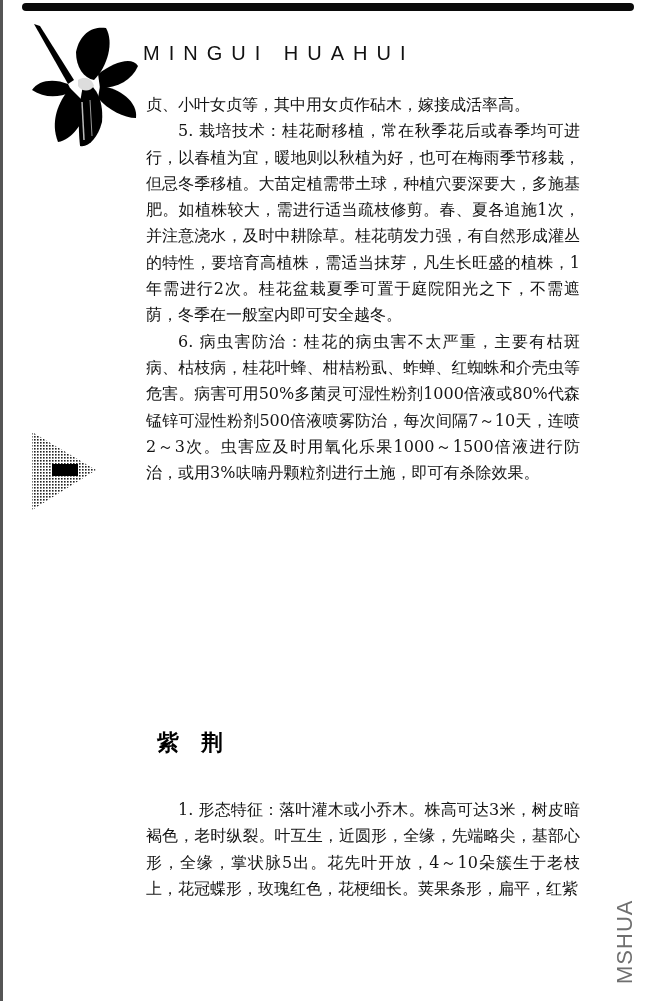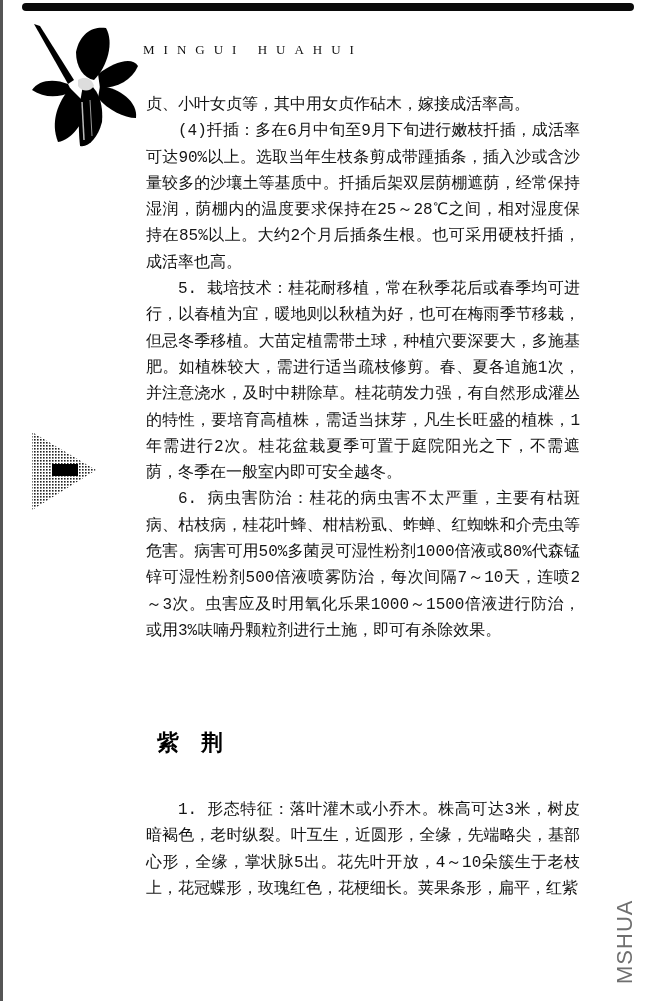--- a/index.html
+++ b/index.html
@@ -7,27 +7,27 @@
     width: 650px; height: 1001px; background: #ffffff; position: relative; overflow: hidden;
     font-family: "DejaVu Serif", "Liberation Serif", serif; color: #111;
   }
   .left-edge { position: absolute; left: 0; top: 0; width: 3px; height: 1001px; background: #555; }
   .top-rule {
     position: absolute; left: 22px; top: 3px; width: 612px; height: 8px;
     background: #0a0a0a; border-radius: 4px;
   }
   .flower-logo { position: absolute; left: 28px; top: 22px; width: 116px; height: 126px; }
   .running-head {
-    position: absolute; left: 143px; top: 42px; font-family: Liberation Serif, serif;
-    font-size: 13px; letter-spacing: 9px; color: #111;
+    position: absolute; left: 143px; top: 42px; font-family: Liberation Sans, sans-serif;
+    font-size: 20px; letter-spacing: 9px; color: #111;
   }
   .side-tab { position: absolute; left: 28px; top: 430px; width: 72px; height: 82px; }
   .body-text {
     position: absolute; left: 146px; width: 434px; font-size: 16px; line-height: 26.3px;
-    text-align: justify; color: #141414; font-family: Liberation Mono, monospace;
+    text-align: justify; color: #141414;
   }
   .body-text p { margin: 0; }
   .indent { text-indent: 2em; }
   .block1 { top: 92px; }
   .section-title {
     position: absolute; left: 157px; top: 728px; font-size: 22px; font-weight: bold;
     font-family: "DejaVu Sans", sans-serif; letter-spacing: 22px; color: #000;
   }
   .block2 { top: 797px; }
   .watermark {
@@ -61,21 +61,20 @@
     <pattern id="dots" width="3" height="3" patternUnits="userSpaceOnUse">
       <rect width="1.6" height="1.6" fill="#222"></rect>
     </pattern>
   </defs>
   <path d="M4 2 L68 40 L4 80 Z" fill="url(#dots)"></path>
   <rect x="24" y="34" width="26" height="12" fill="#000"></rect>
 </svg>
 
 <div class="body-text block1">
   <p>贞、小叶女贞等，其中用女贞作砧木，嫁接成活率高。</p>
-  <p class="indent">(4)扦插：多在6月中旬至9月下旬进行嫩枝扦插，成活率可达90%以上。选取当年生枝条剪成带踵插条，插入沙或含沙量较多的沙壤土等基质中。扦插后架双层荫棚遮荫，经常保持湿润，荫棚内的温度要求保持在25～28℃之间，相对湿度保持在85%以上。大约2个月后插条生根。也可采用硬枝扦插，成活率也高。</p>
   <p class="indent">5. 栽培技术：桂花耐移植，常在秋季花后或春季均可进行，以春植为宜，暖地则以秋植为好，也可在梅雨季节移栽，但忌冬季移植。大苗定植需带土球，种植穴要深要大，多施基肥。如植株较大，需进行适当疏枝修剪。春、夏各追施1次，并注意浇水，及时中耕除草。桂花萌发力强，有自然形成灌丛的特性，要培育高植株，需适当抹芽，凡生长旺盛的植株，1年需进行2次。桂花盆栽夏季可置于庭院阳光之下，不需遮荫，冬季在一般室内即可安全越冬。</p>
   <p class="indent">6. 病虫害防治：桂花的病虫害不太严重，主要有枯斑病、枯枝病，桂花叶蜂、柑桔粉虱、蚱蝉、红蜘蛛和介壳虫等危害。病害可用50%多菌灵可湿性粉剂1000倍液或80%代森锰锌可湿性粉剂500倍液喷雾防治，每次间隔7～10天，连喷2～3次。虫害应及时用氧化乐果1000～1500倍液进行防治，或用3%呋喃丹颗粒剂进行土施，即可有杀除效果。</p>
 </div>
 
 <div class="section-title">紫荆</div>
 
 <div class="body-text block2">
   <p class="indent">1. 形态特征：落叶灌木或小乔木。株高可达3米，树皮暗褐色，老时纵裂。叶互生，近圆形，全缘，先端略尖，基部心形，全缘，掌状脉5出。花先叶开放，4～10朵簇生于老枝上，花冠蝶形，玫瑰红色，花梗细长。荚果条形，扁平，红紫</p>
 </div>
 

